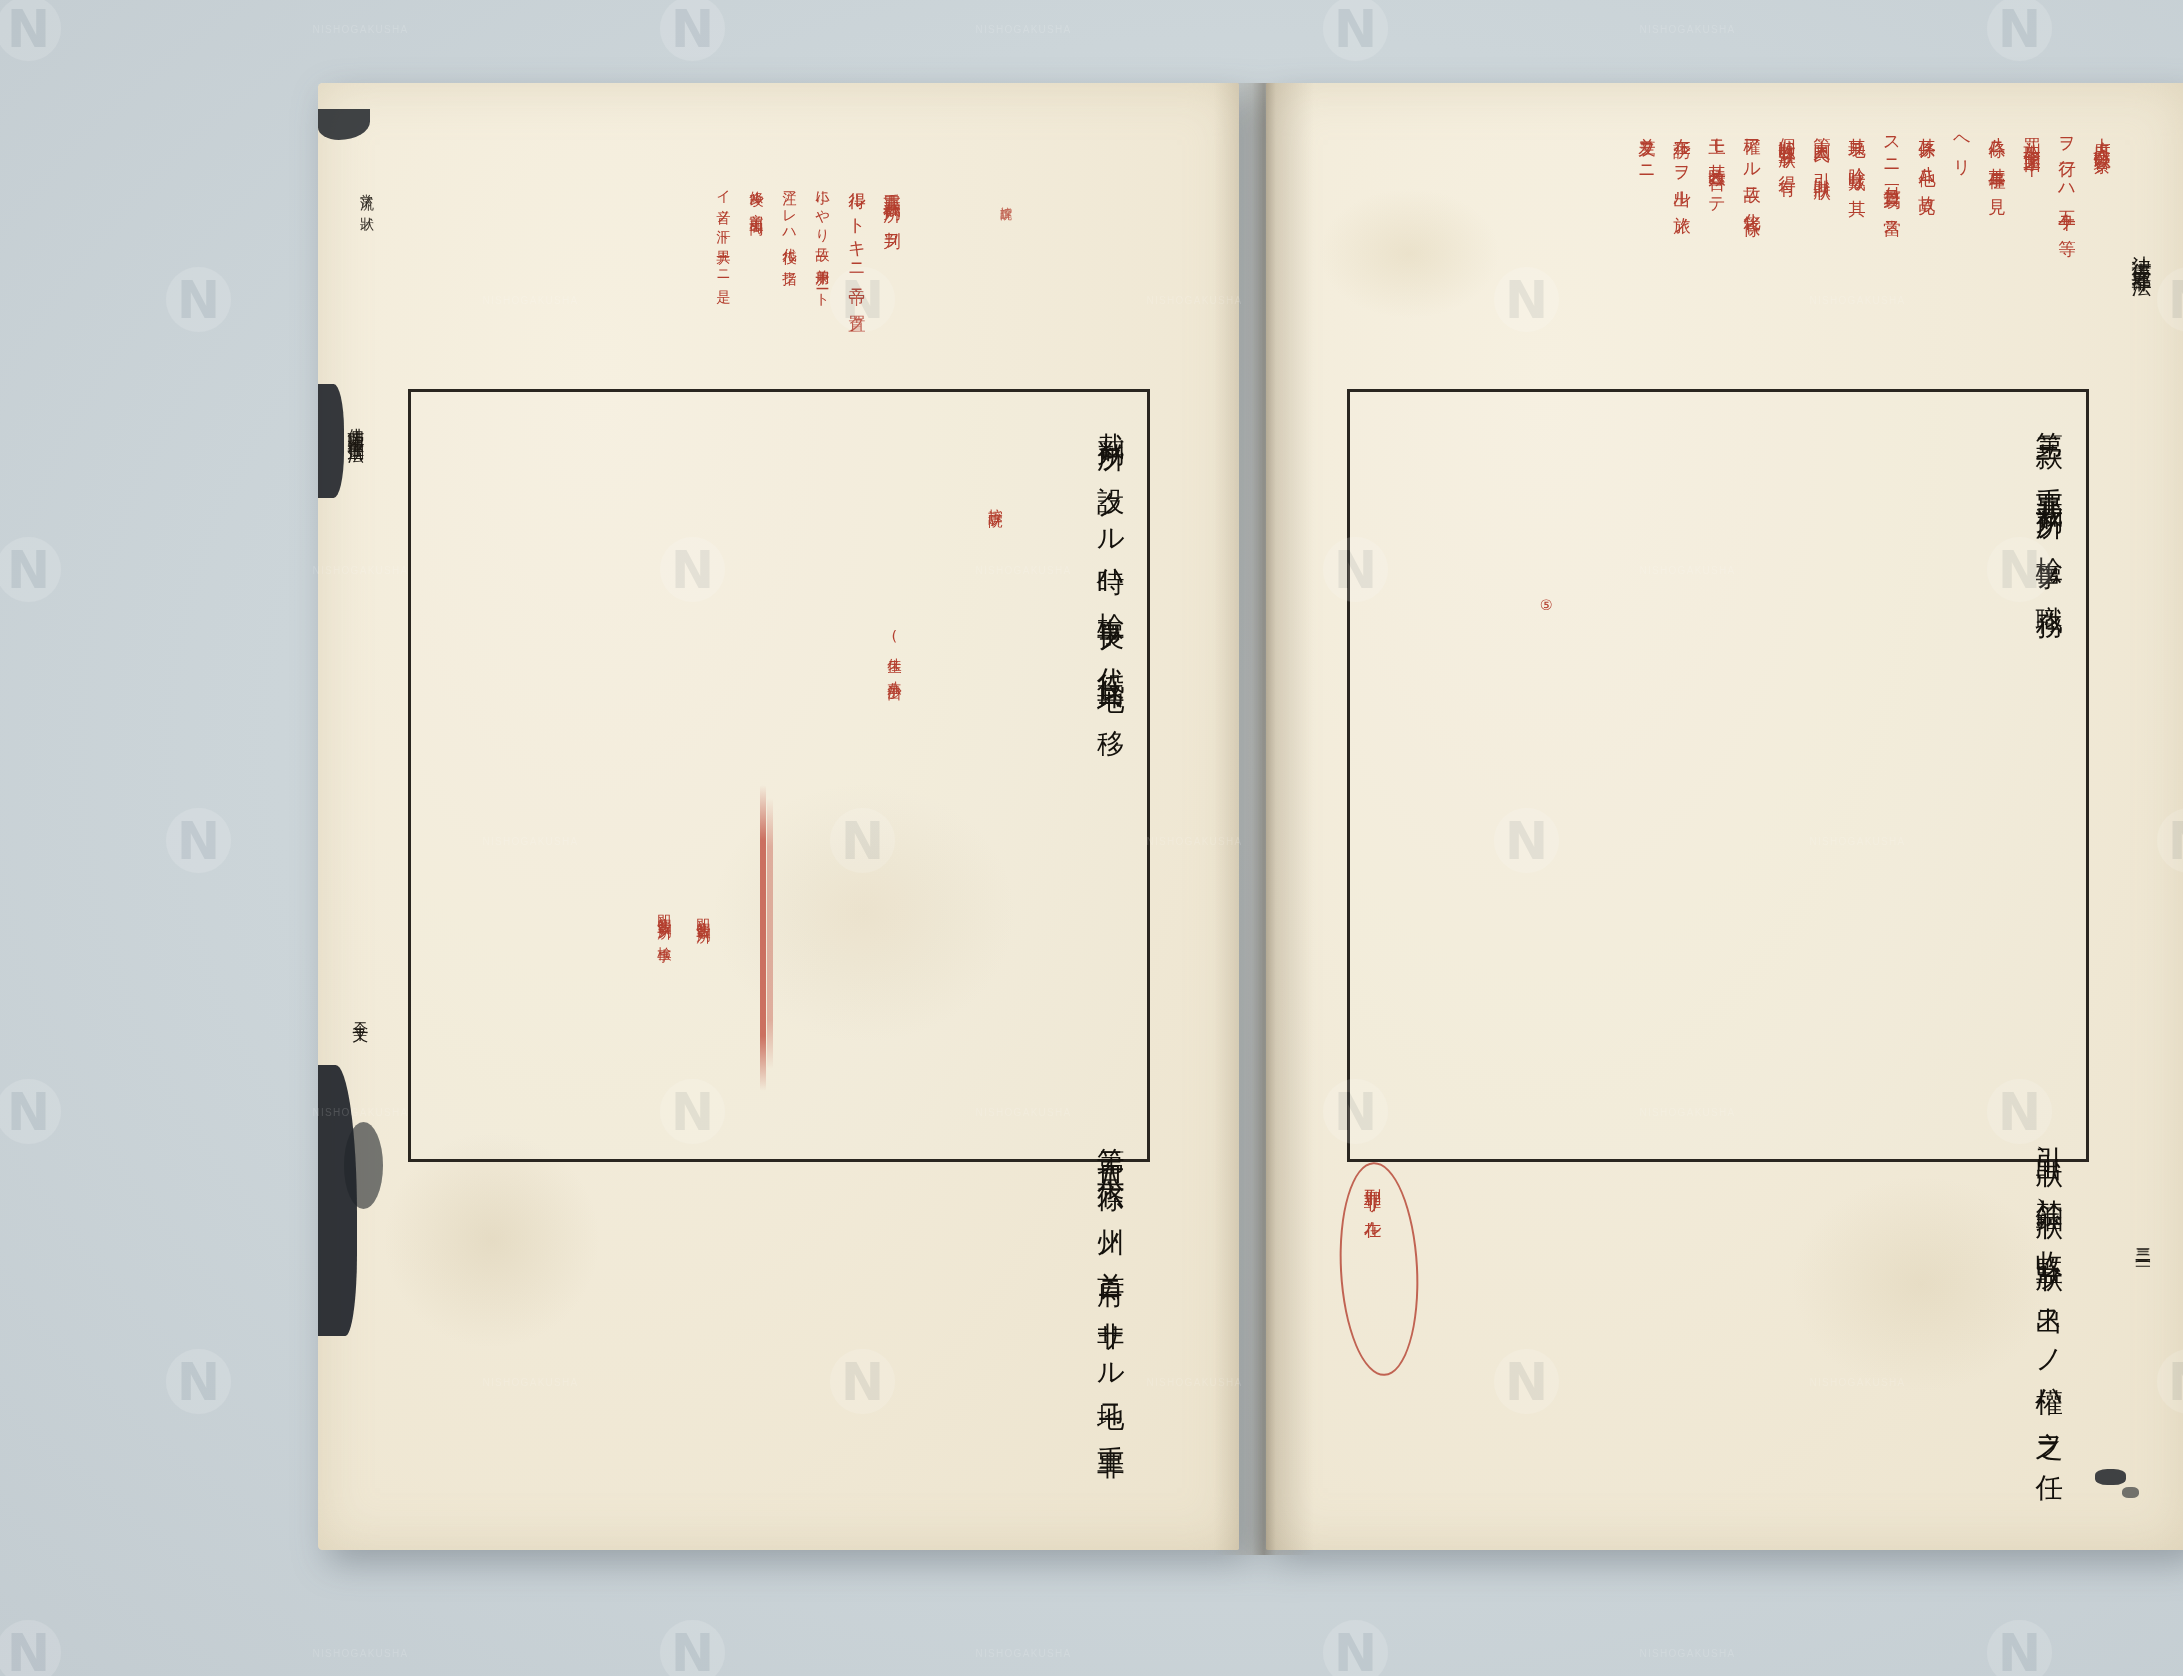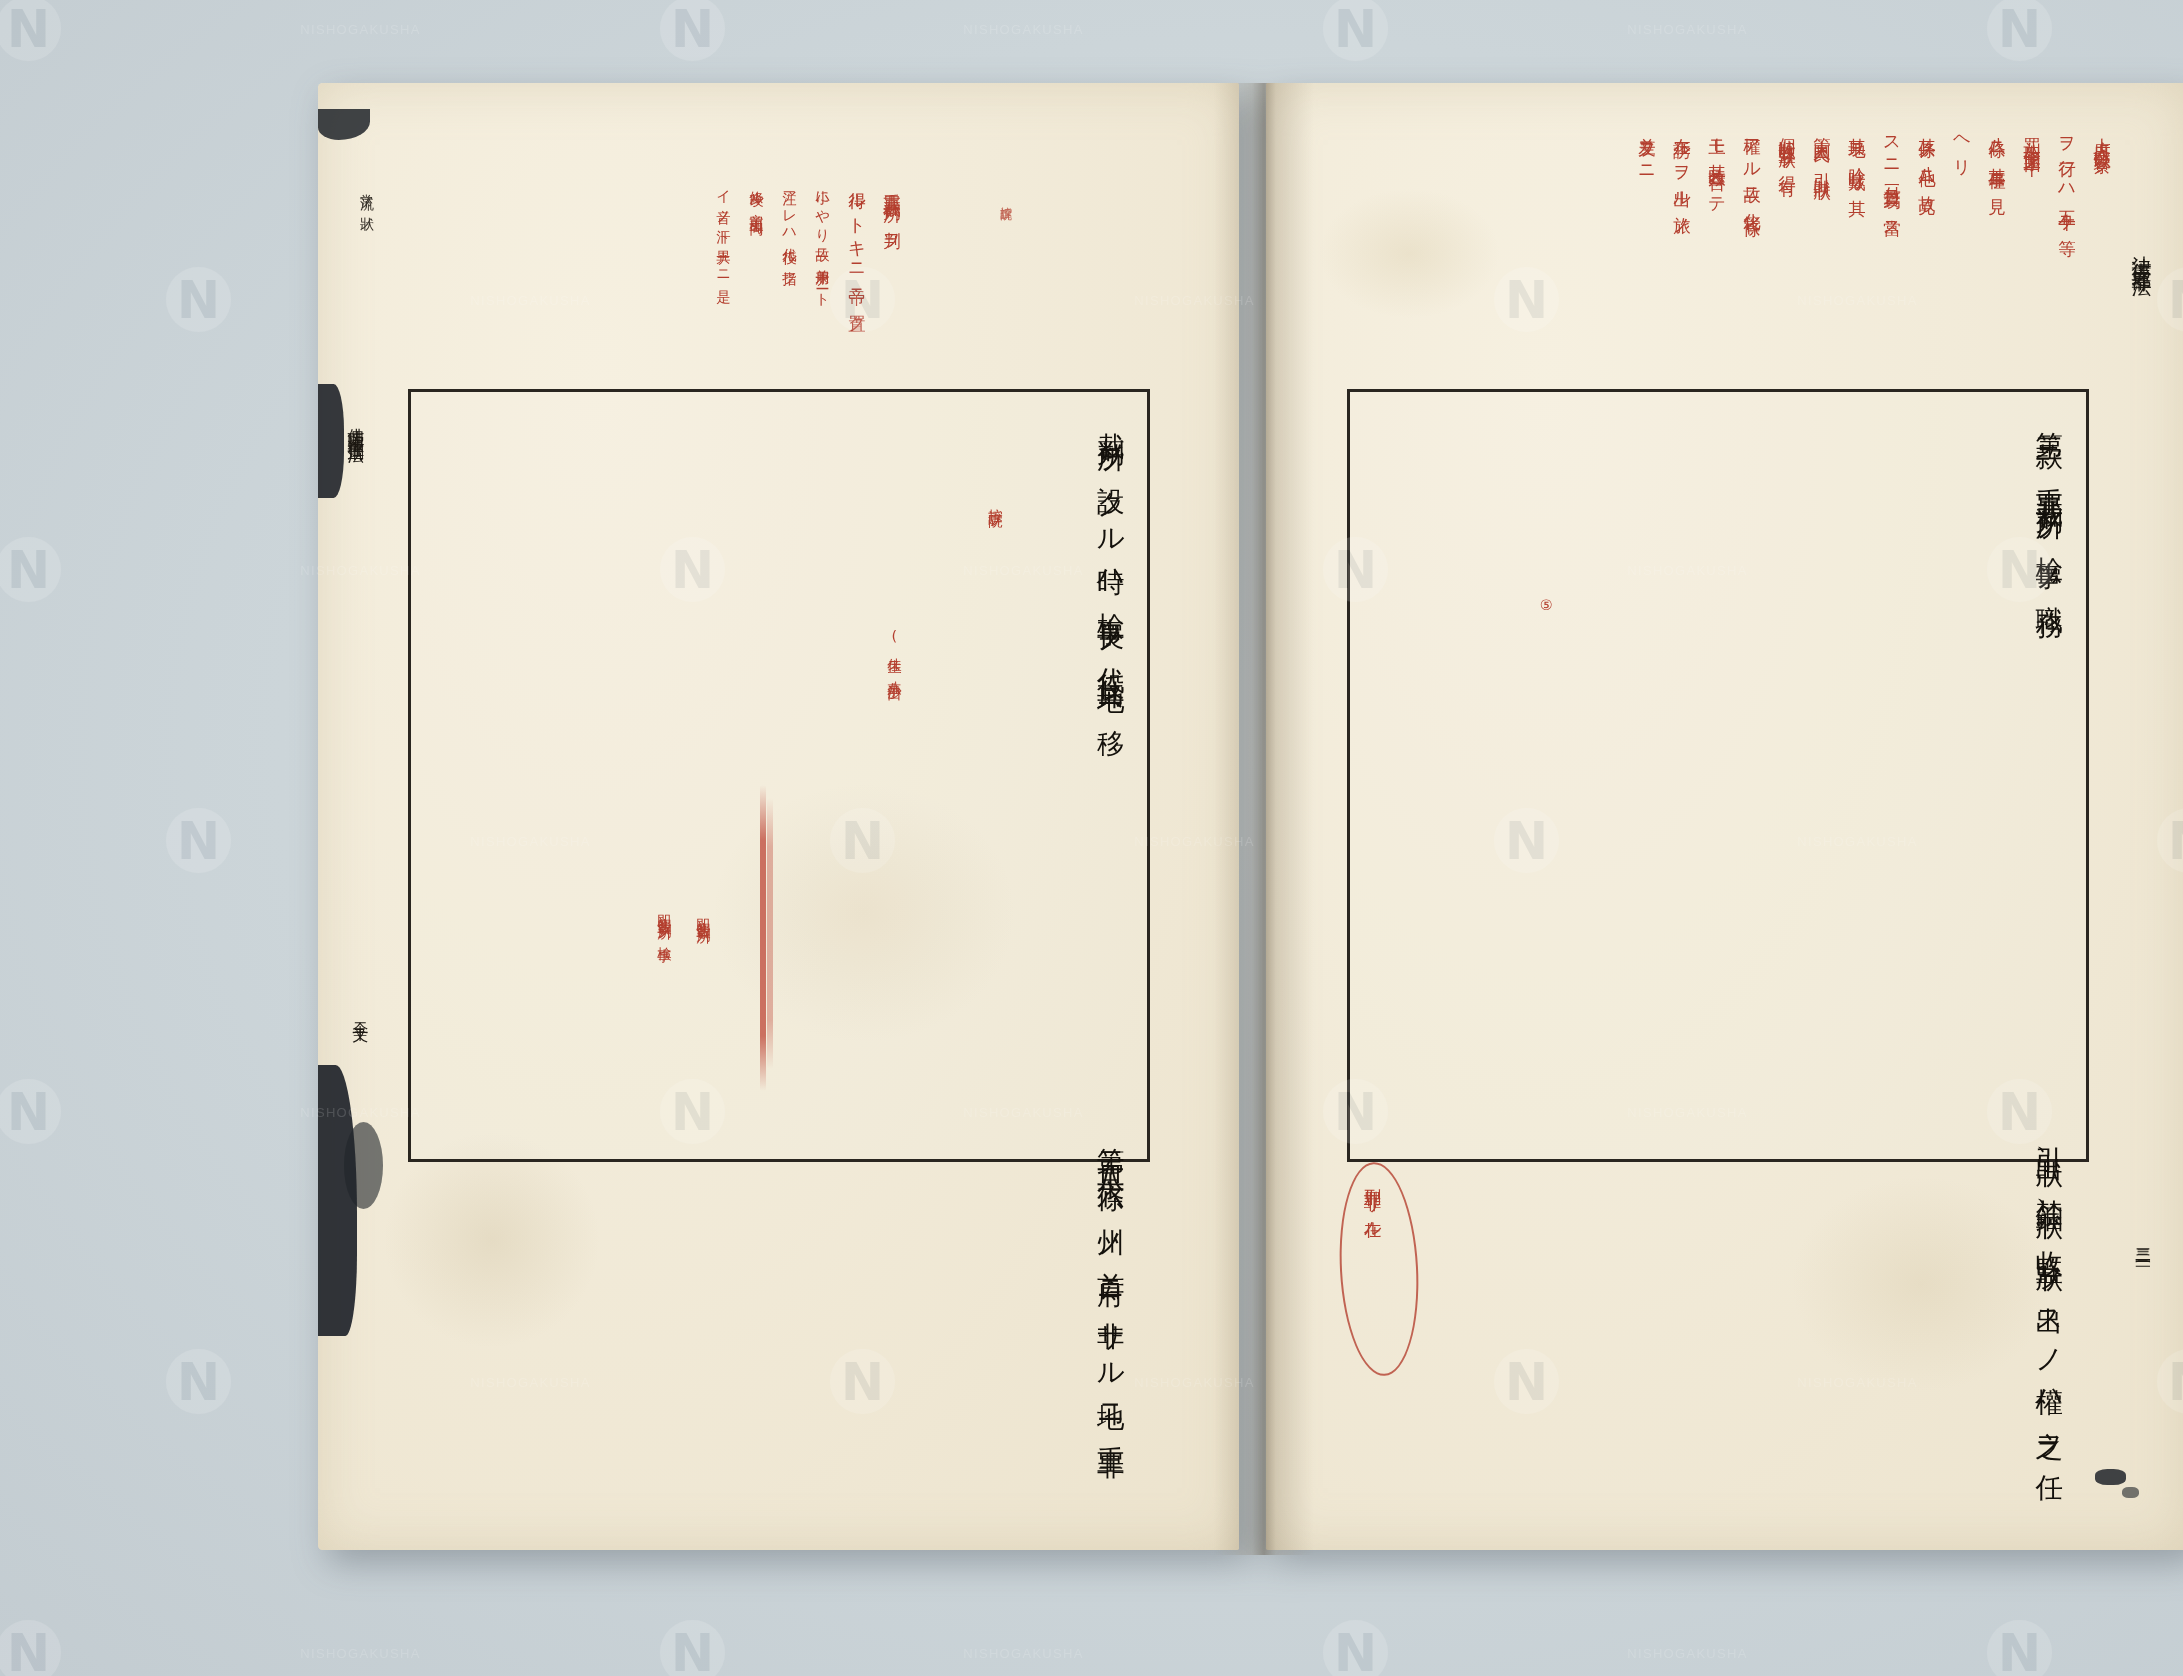--- a/index.html
+++ b/index.html
@@ -57,21 +57,21 @@
     top: 50%;
     left: 50%;
     transform: translate(-50%, -50%) rotate(0deg);
     white-space: nowrap;
     font-size: 11.4px;
     letter-spacing: 1.3px;
     color: #ffffff;
     opacity: 0.55;
     font-family: "Liberation Sans", sans-serif;
   }
-  .wm.text-only .wm-text { font-size: 13px; }
+  .wm.text-only .wm-text { font-size: 10px; }
 
   
   #book {
     position: absolute;
     left: 314px;
     top: 83px;
     width: 1895px;
     height: 1485px;
     filter: drop-shadow(10.5px 13px 17.5px rgba(60,70,80,0.35));
   }

